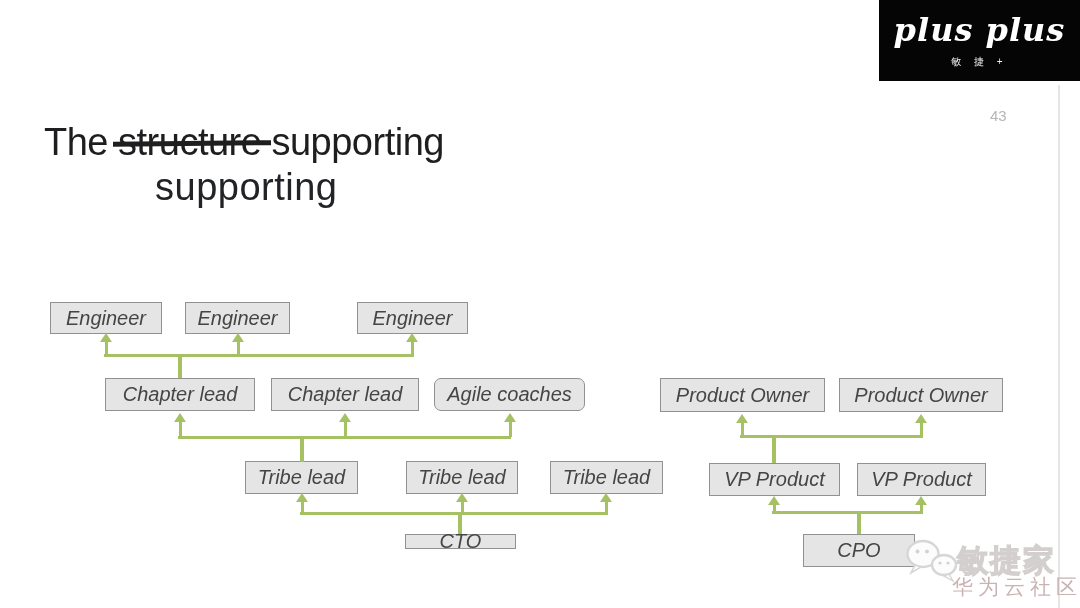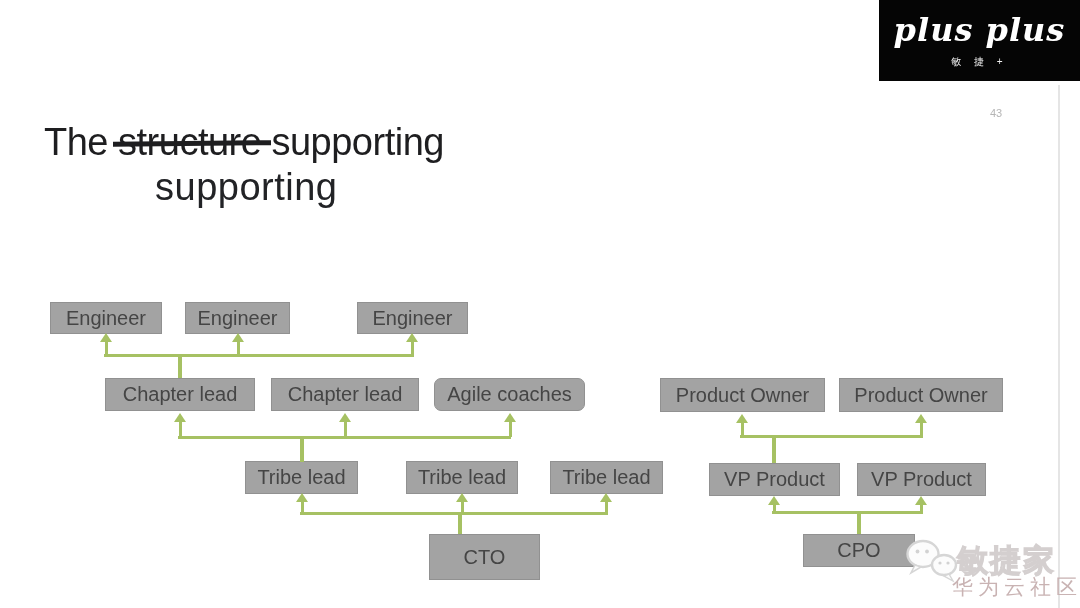--- a/index.html
+++ b/index.html
@@ -12,41 +12,41 @@
     position:absolute;left:879px;top:0;width:201px;height:81px;
     background:#050505;color:#fff;display:flex;flex-direction:column;
     align-items:center;justify-content:center;
   }
   .logo-script{
     font-family:"DejaVu Serif",serif;font-style:italic;font-weight:bold;
     font-size:32px;line-height:1;letter-spacing:1px;margin-top:2px;
   }
   .logo-sub{font-size:10px;letter-spacing:5px;margin-top:9px;color:#f2f2f2;}
   
-  .page-num{position:absolute;left:990px;top:107px;font-size:11px;color:#b5b5b5;}
+  .page-num{position:absolute;left:990px;top:107px;font-size:15px;color:#b5b5b5;}
   .edge-line{position:absolute;left:1058px;top:85px;width:2px;height:523px;background:#e5e5e5;}
   
   .title-line1{
     position:absolute;left:44px;top:121px;font-size:38px;letter-spacing:-0.5px;
     color:#1e1e20;font-weight:500;white-space:nowrap;
   }
   .struck{position:relative;display:inline-block;}
   .struck::after{
     content:"";position:absolute;left:-5px;right:-10px;top:46%;height:5px;
     background:#1e1e20;transform:rotate(-0.6deg);
   }
   .title-line2{
     position:absolute;left:155px;top:166px;font-size:38px;letter-spacing:0.5px;
     color:#222326;font-weight:400;white-space:nowrap;
   }
   
   .node{
-    position:absolute;background:#a3a3a3;border:1px solid #919191;
+    position:absolute;background:#e5e5e5;border:1px solid #919191;
     display:flex;align-items:center;justify-content:center;
-    font-size:20px;color:#454545;box-sizing:border-box;white-space:nowrap;
+    font-size:20px;color:#454545;box-sizing:border-box;white-space:nowrap;font-style:italic;
   }
   
   .cgroup{position:absolute;left:0;top:0;width:0;height:0;overflow:visible;}
   .cline{position:absolute;background:#a6c163;}
   .ctri{
     position:absolute;width:0;height:0;
     border-left:6px solid transparent;border-right:6px solid transparent;
     border-bottom:9px solid #a6c163;
   }
   
@@ -87,21 +87,21 @@
   <div class="node" style="left:660px;top:378px;width:165px;height:34px;">Product Owner</div>
   <div class="node" style="left:839px;top:378px;width:164px;height:34px;">Product Owner</div>
 
   <div class="node" style="left:245px;top:461px;width:113px;height:33px;">Tribe lead</div>
   <div class="node" style="left:406px;top:461px;width:112px;height:33px;">Tribe lead</div>
   <div class="node" style="left:550px;top:461px;width:113px;height:33px;">Tribe lead</div>
 
   <div class="node" style="left:709px;top:463px;width:131px;height:33px;">VP Product</div>
   <div class="node" style="left:857px;top:463px;width:129px;height:33px;">VP Product</div>
 
-  <div class="node" style="left:405px;top:534px;width:111px;height:46px;margin-left:24px;">CTO</div>
+  <div class="node" style="left:405px;top:534px;width:111px;height:15px;">CTO</div>
   <div class="node" style="left:803px;top:534px;width:112px;height:33px;">CPO</div>
 
   <div class="cgroup">
     <div class="cline" style="left:104px;top:354px;width:310px;height:3px;"></div>
     <div class="cline" style="left:104.5px;top:341px;width:3px;height:14px;"></div>
     <div class="ctri" style="left:100px;top:333px;"></div>
     <div class="cline" style="left:236.5px;top:341px;width:3px;height:14px;"></div>
     <div class="ctri" style="left:232px;top:333px;"></div>
     <div class="cline" style="left:410.5px;top:341px;width:3px;height:14px;"></div>
     <div class="ctri" style="left:406px;top:333px;"></div>

